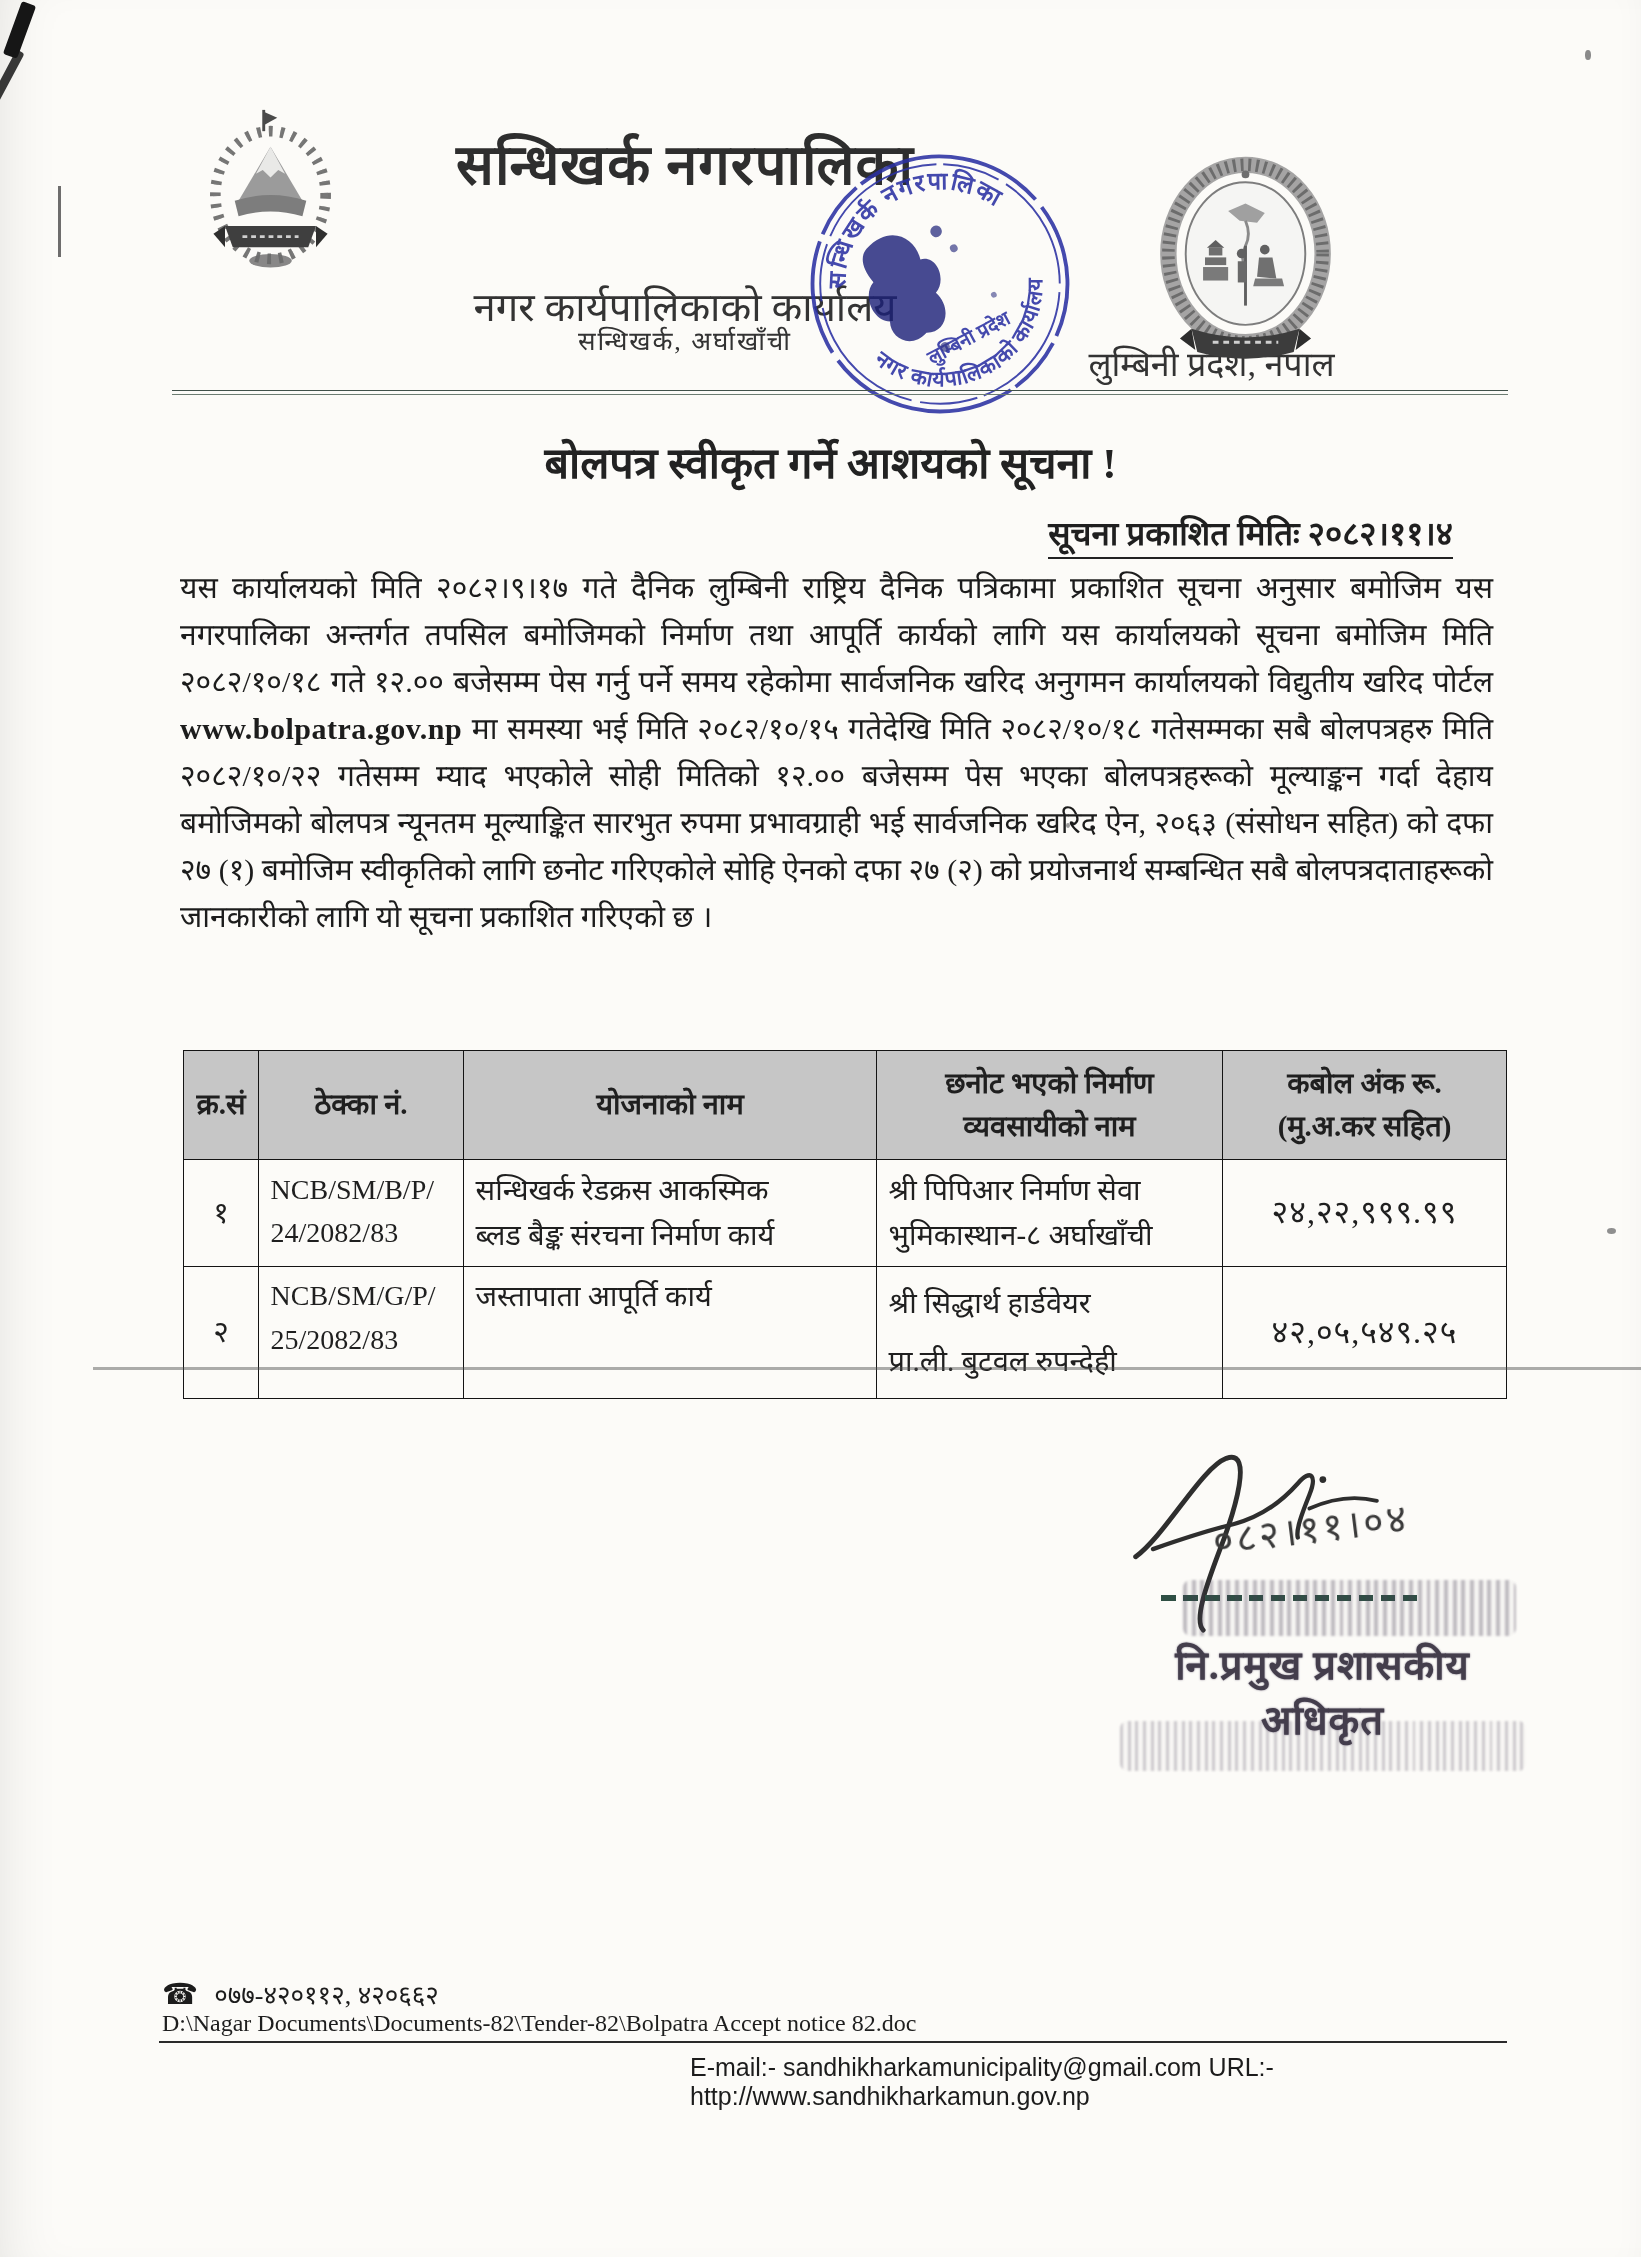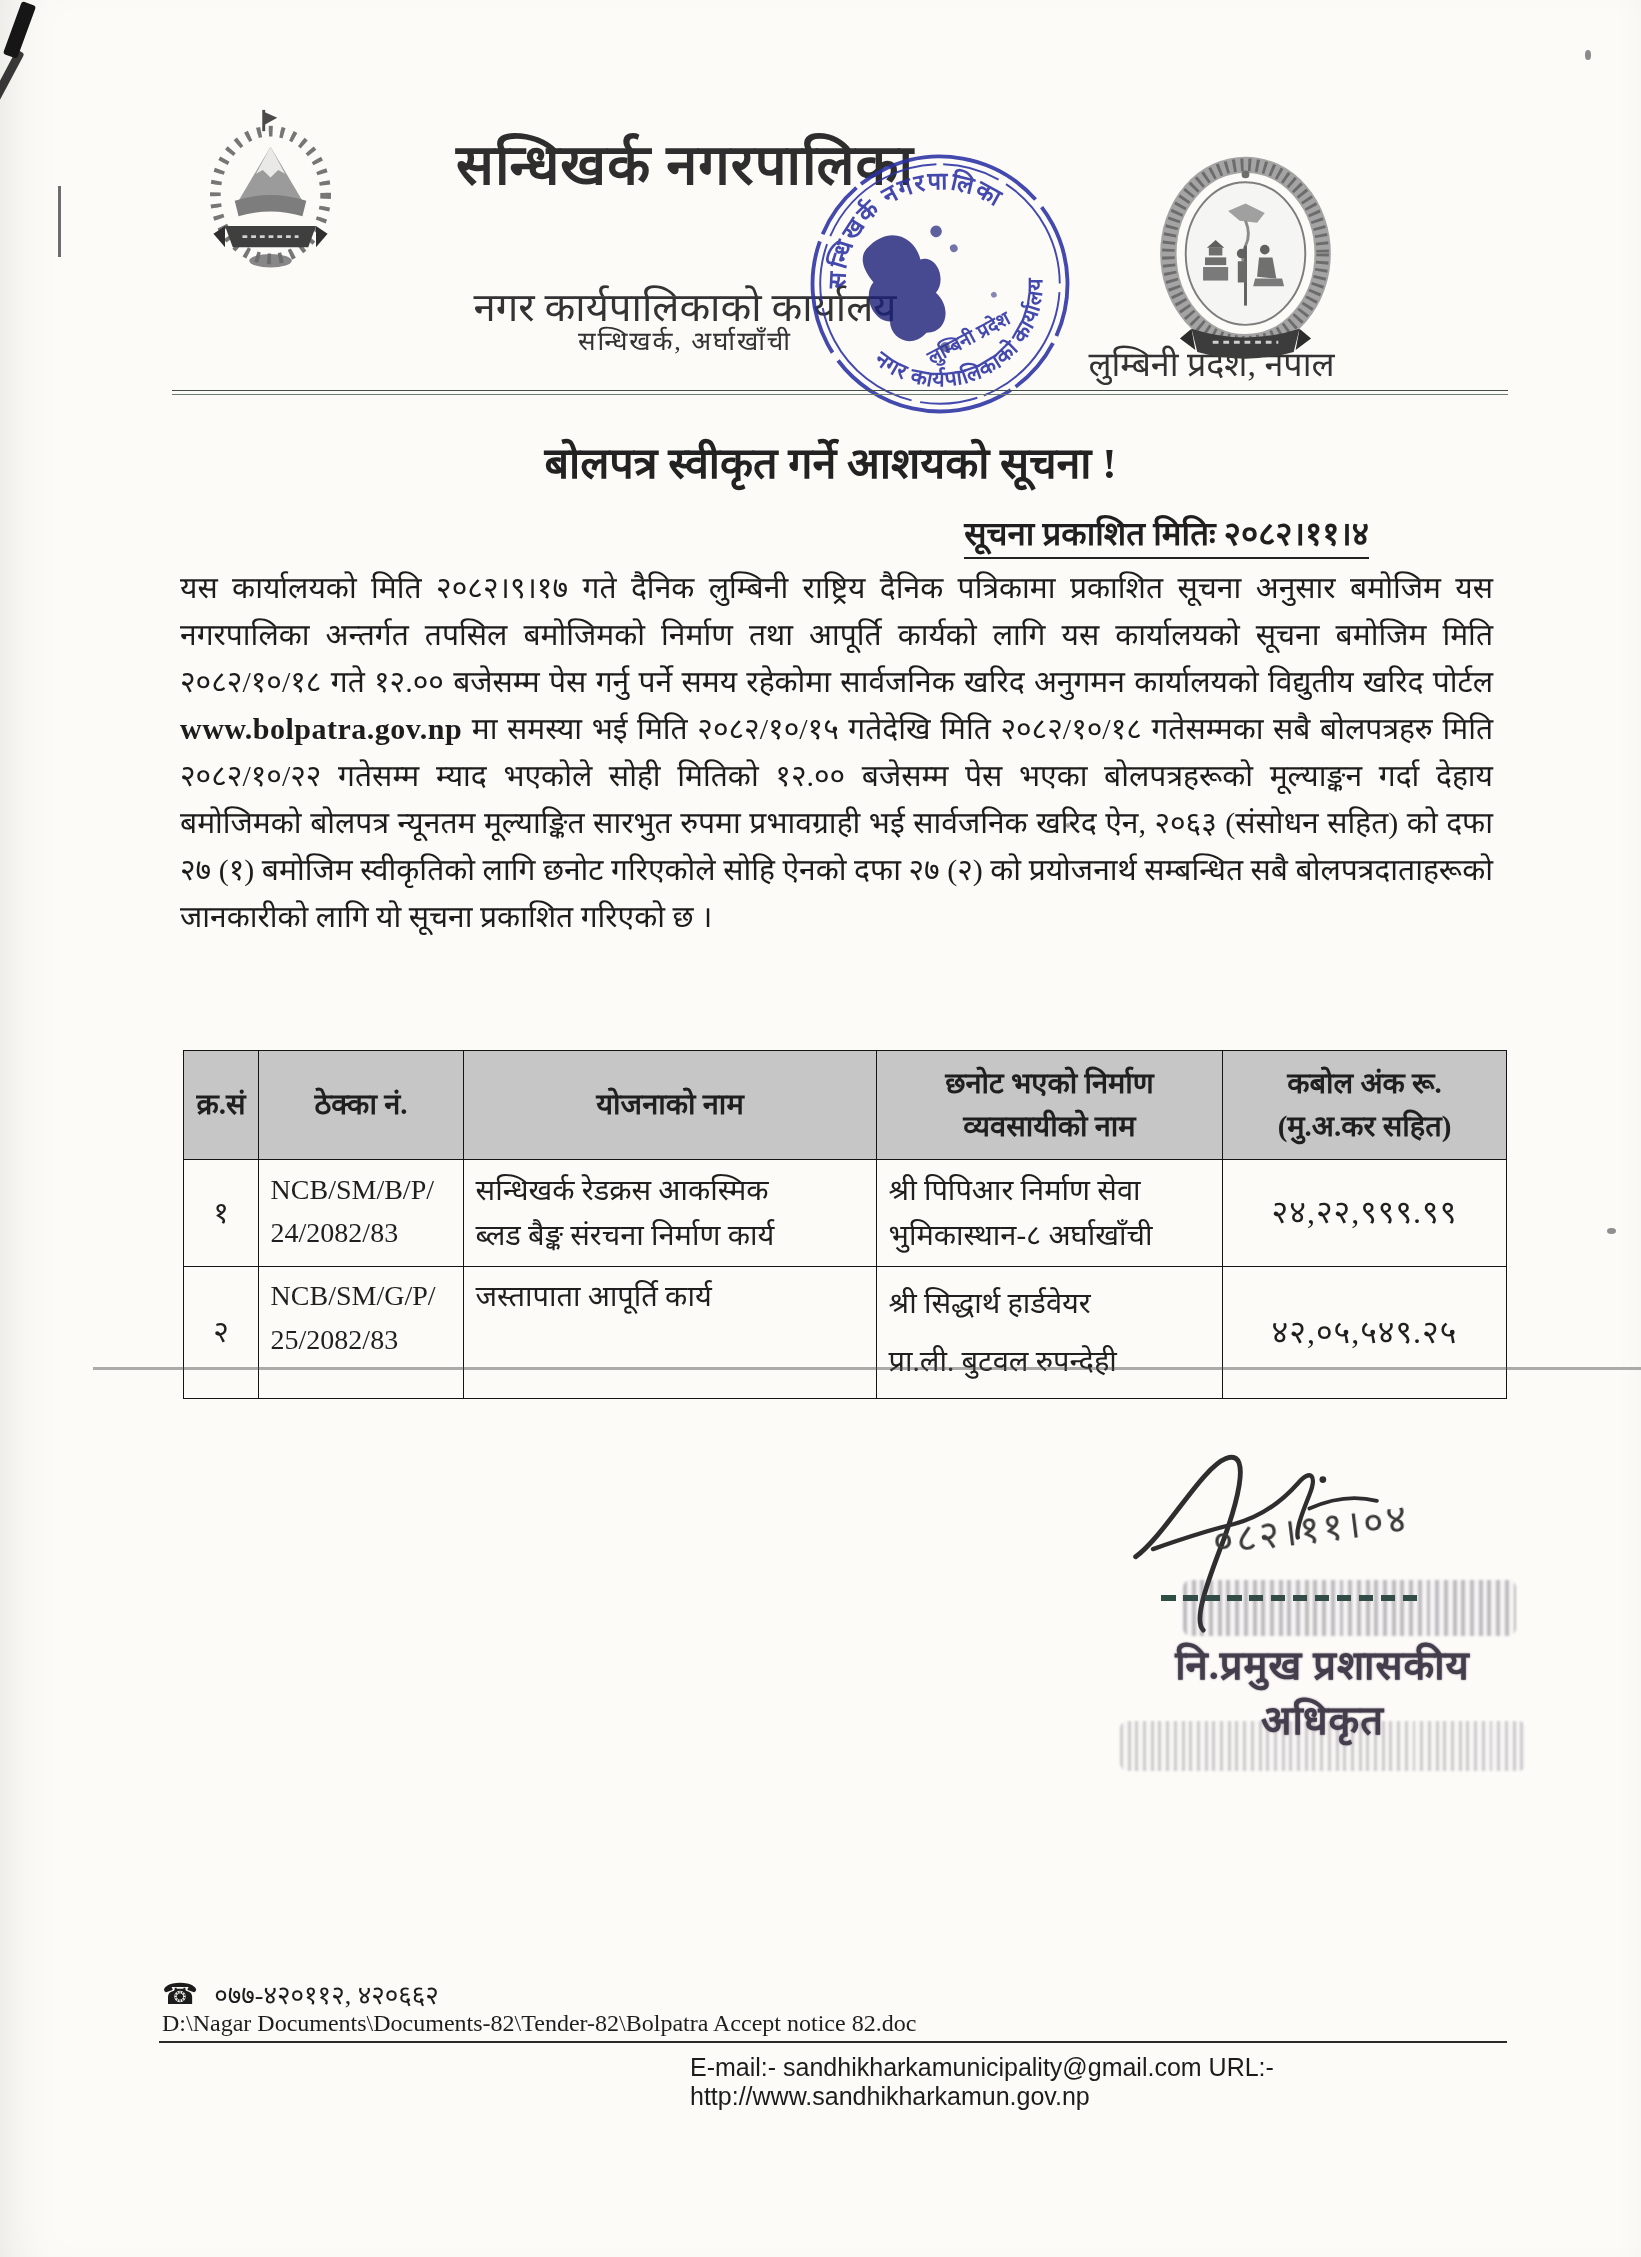--- a/index.html
+++ b/index.html
@@ -16,21 +16,21 @@
 
   
   .muni-title{left:270px; top:124px; width:830px; font-size:56px; font-weight:bold; color:#2e2e2e; letter-spacing:1px;}
   .office-line{left:270px; top:278px; width:830px; font-size:40px; color:#333;}
   .place-line{left:270px; top:322px; width:830px; font-size:26px; color:#333; letter-spacing:1.9px;}
   .province-line{left:1052px; top:340px; width:319px; font-size:34px; color:#333;}
   .header-rule{left:172px; top:390px; width:1336px; height:2.9px; border-top:1.9px solid #41514a; border-bottom:1px solid #6c7c72;}
 
   
   .notice-title{left:290px; top:432px; width:1081px; font-size:43px; font-weight:bold; color:#222;text-align:center;}
-  .pub-date{left:814px; top:510px; width:555px; text-align:right; font-size:33px; font-weight:bold;}
+  .pub-date{left:898px; top:510px; width:555px; text-align:right; font-size:33px; font-weight:bold;}
   .pub-date span{border-bottom:2.9px solid #222; padding-bottom:4.8px;}
   .body-par{left:180px; top:564px; width:1313px; font-size:30px; line-height:47px; text-align:justify; color:#1c1c1c;}
   .body-par .url{font-weight:bold; letter-spacing:0.5px;}
   .tapasil{left:290px; top:998px; width:1081px; font-size:36px; font-weight:bold;}
 
   
   table.tapasil-table{position:absolute; left:183px; top:1050px; width:1323px; border-collapse:collapse; table-layout:fixed;}
   .tapasil-table th,.tapasil-table td{border:1.9px solid #141414; font-size:29px; padding:7.7px 11.6px; overflow:hidden;}
   .tapasil-table th{background:#c6c6c6; font-weight:bold; text-align:center; vertical-align:middle; height:93px; line-height:1.5;}
   .tapasil-table td{vertical-align:top; line-height:1.55;}

